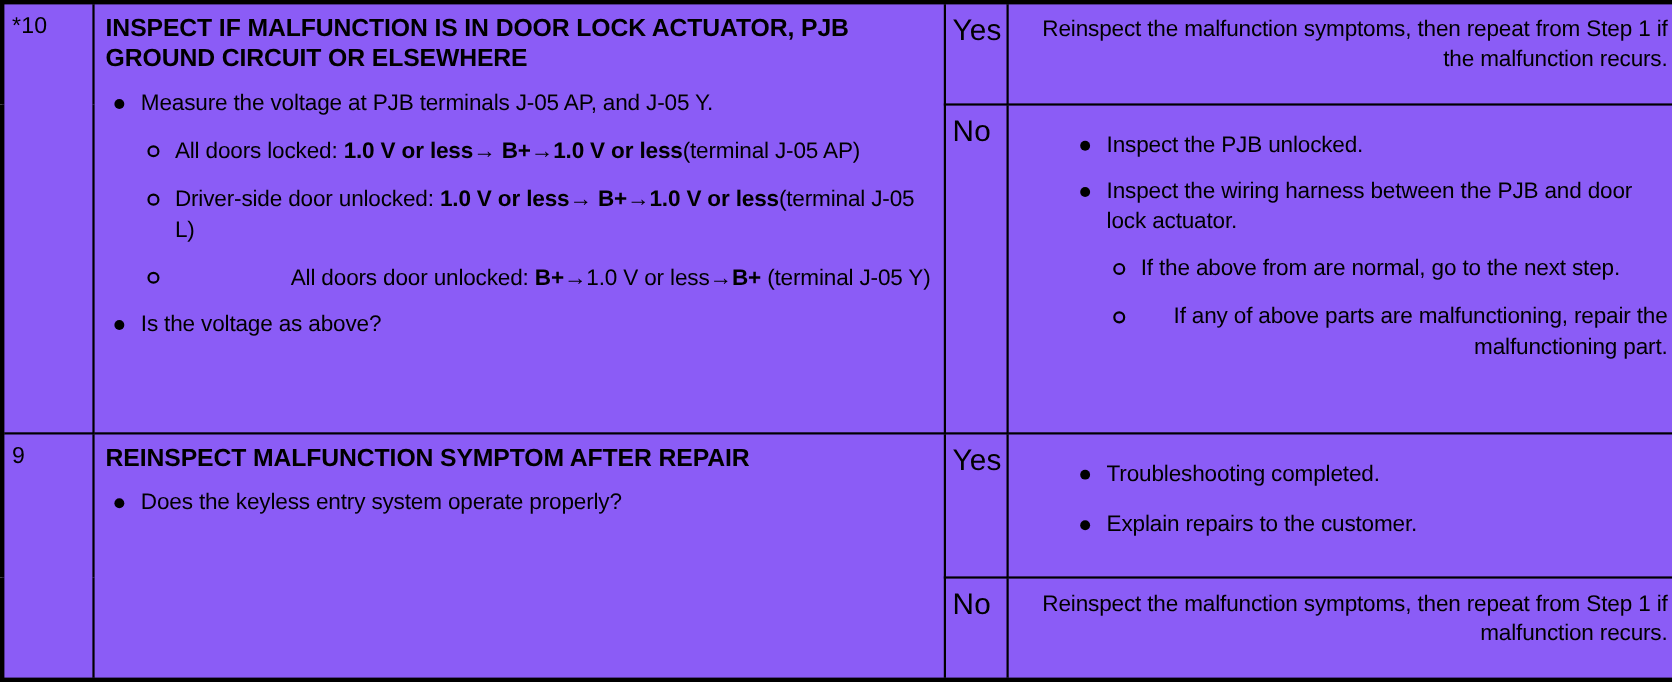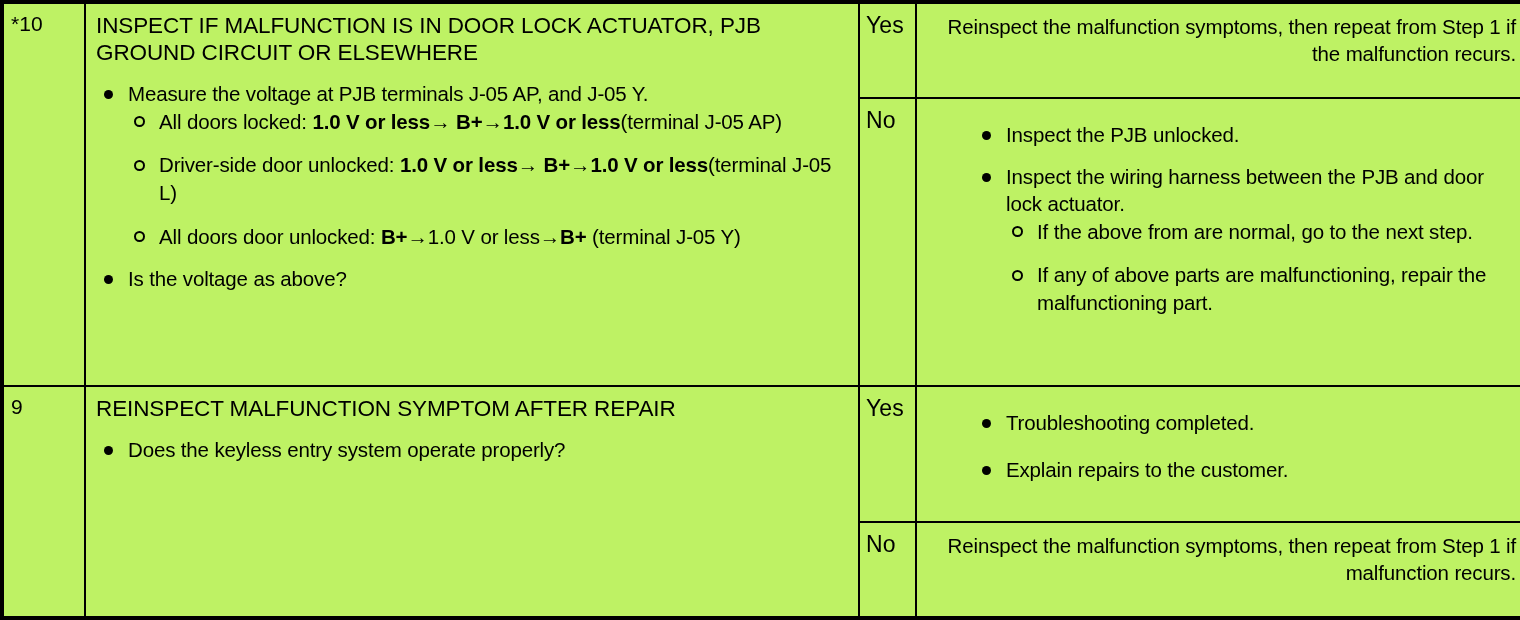--- a/index.html
+++ b/index.html
@@ -24,53 +24,53 @@
     height: 620px;
     box-sizing: border-box;
     border: 4px solid #000;
     border-collapse: collapse;
     table-layout: fixed;
   }
   .dtc-table td {
     border: 2px solid #000;
     vertical-align: top;
     padding: 0;
-    background: #bef264;
+    background: #8b5cf6;
   }
   .dtc-table > tbody > tr > td.col-step { border-left: none; }
   .dtc-table > tbody > tr > td.col-result { border-right: none; }
 
   .col-step   { width: 80px; }
   .col-desc   { width: 772px; }
   .col-yn     { width: 55px; }
   .col-result { width: 609px; }
 
   .step-num {
     font-size: 21px;
     line-height: 1;
     padding: 9px 0 0 7px;
     letter-spacing: 0.1px;
   }
   .yn-label {
-    font-size: 23px;
+    font-size: 27px;
     line-height: 1;
     padding: 10px 0 0 6px;
     letter-spacing: 0.1px;
   }
 
   .cell-pad {
     padding: 8px 12px 10px 10px;
   }
   .cell-pad-r {
     padding: 9px 10px 10px 11px;
   }
 
   .heading {
     font-size: 22.5px;
-    font-weight: normal;
+    font-weight: bold;
     line-height: 1.22;
     letter-spacing: -0.1px;
     margin: 0 0 4px 0;
   }
 
   ul.lvl1, ul.lvl2 {
     list-style: none;
     margin: 0;
     padding: 0;
   }
@@ -87,30 +87,30 @@
   ul.lvl1 > li > .bullet-dot {
     position: absolute;
     left: 8px;
     top: 0.44em;
     width: 9px;
     height: 9px;
     background: #000;
     border-radius: 50%;
   }
 
-  ul.lvl2 { margin-top: 0; }
+  ul.lvl2 { margin-top: 16px; }
   ul.lvl2 > li {
     position: relative;
     padding-left: 31px;
     font-size: 20.5px;
     line-height: 1.35;
     margin-bottom: 16px;
     letter-spacing: -0.15px;
   }
-  ul.lvl2 > li:last-child { margin-bottom: 0; }
+  ul.lvl2 > li:last-child { margin-bottom: 0; text-align: right; }
   ul.lvl2 > li > .bullet-ring {
     position: absolute;
     left: 6px;
     top: 0.42em;
     width: 7px;
     height: 7px;
     border: 2px solid #000;
     border-radius: 50%;
     box-sizing: content-box;
   }

